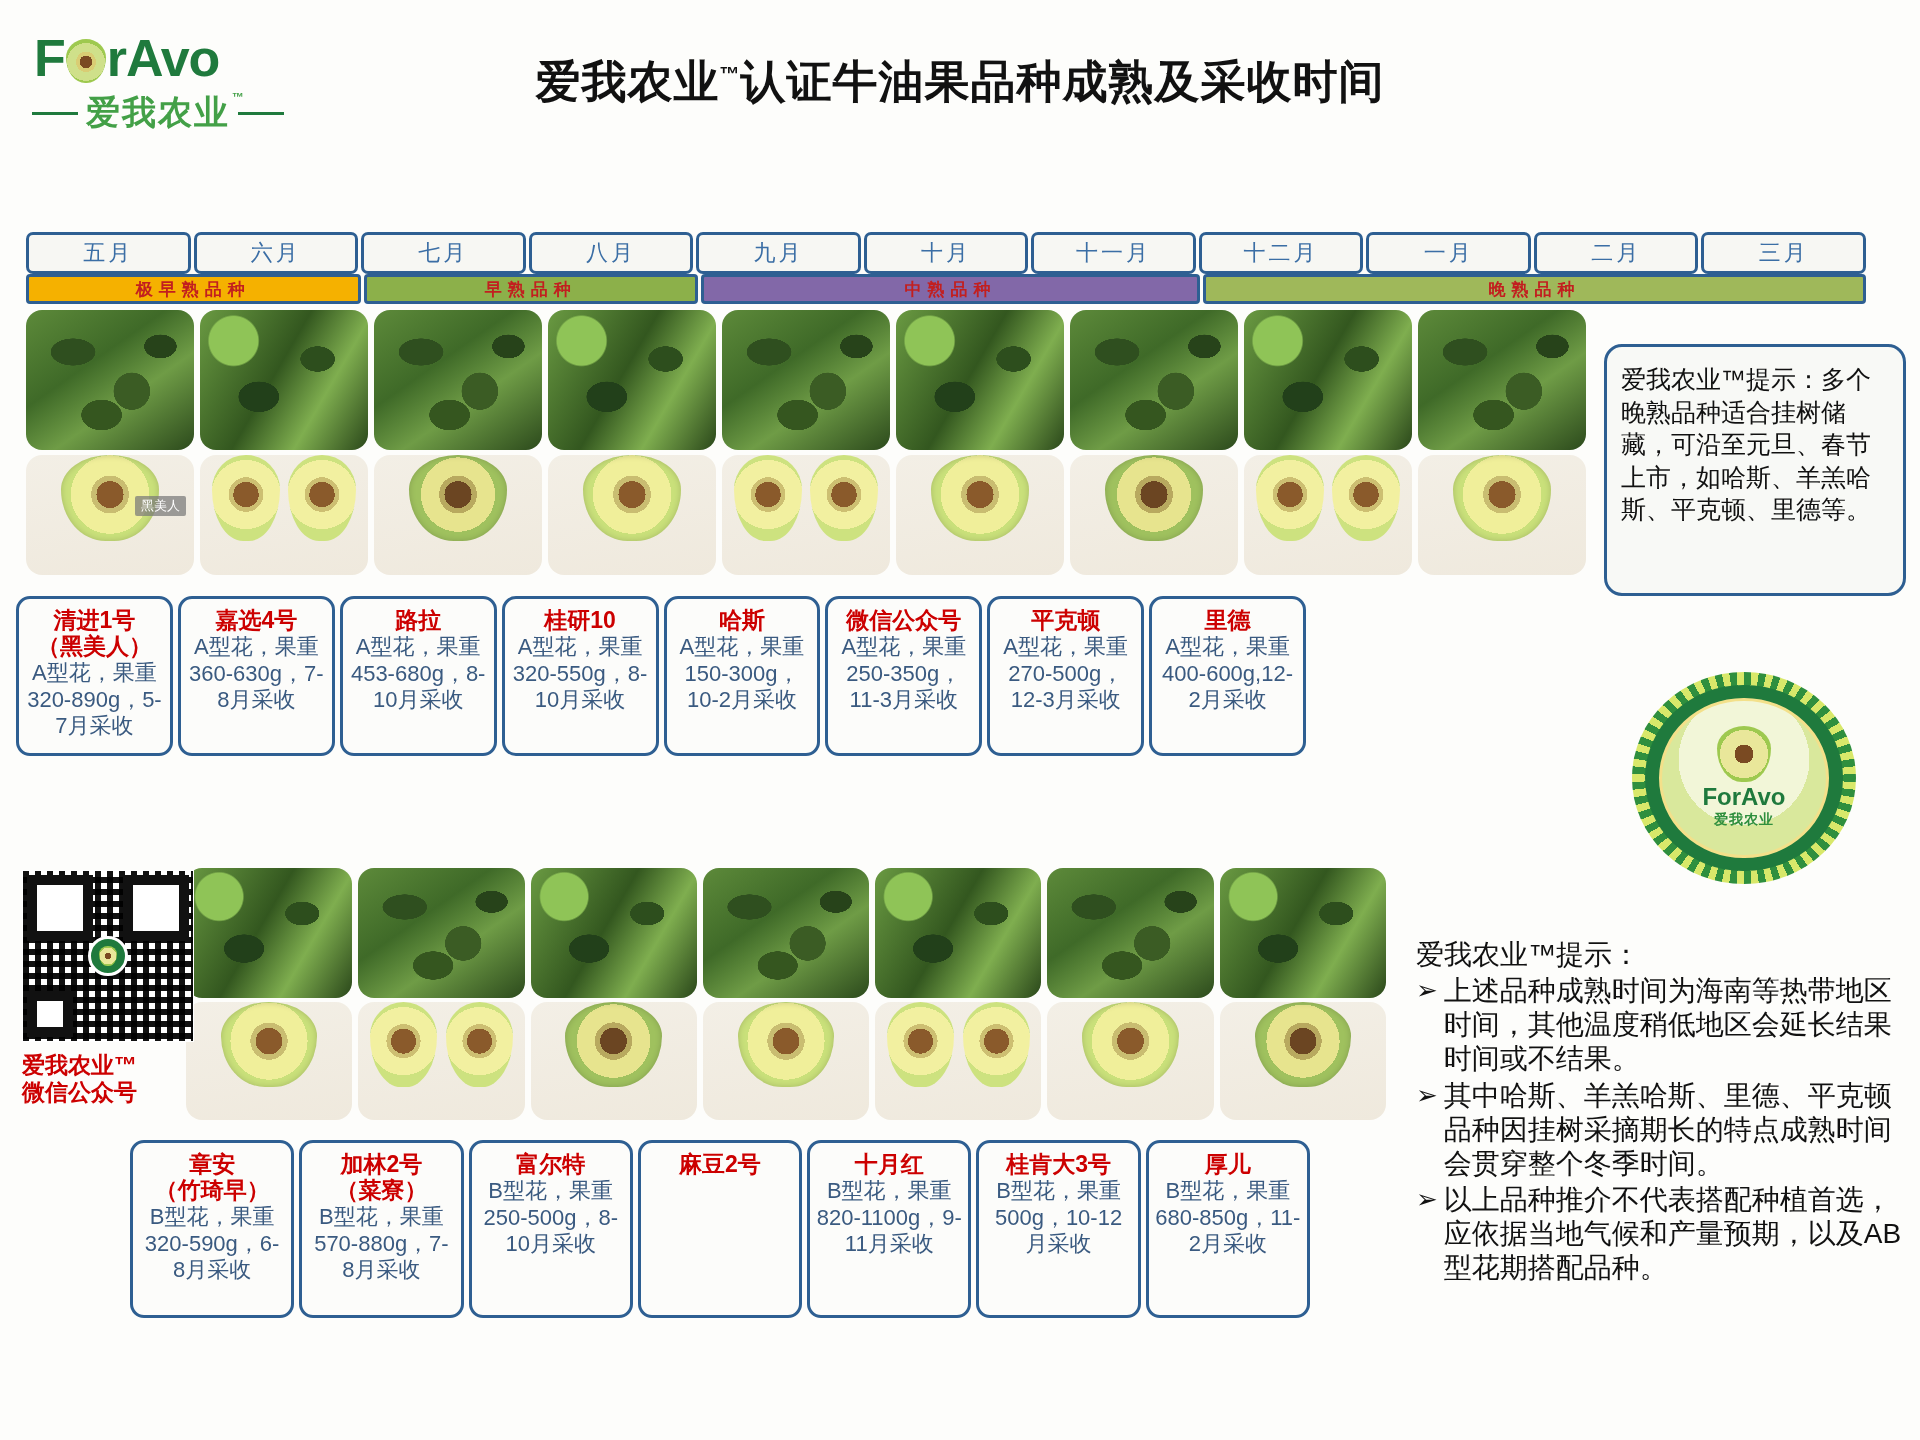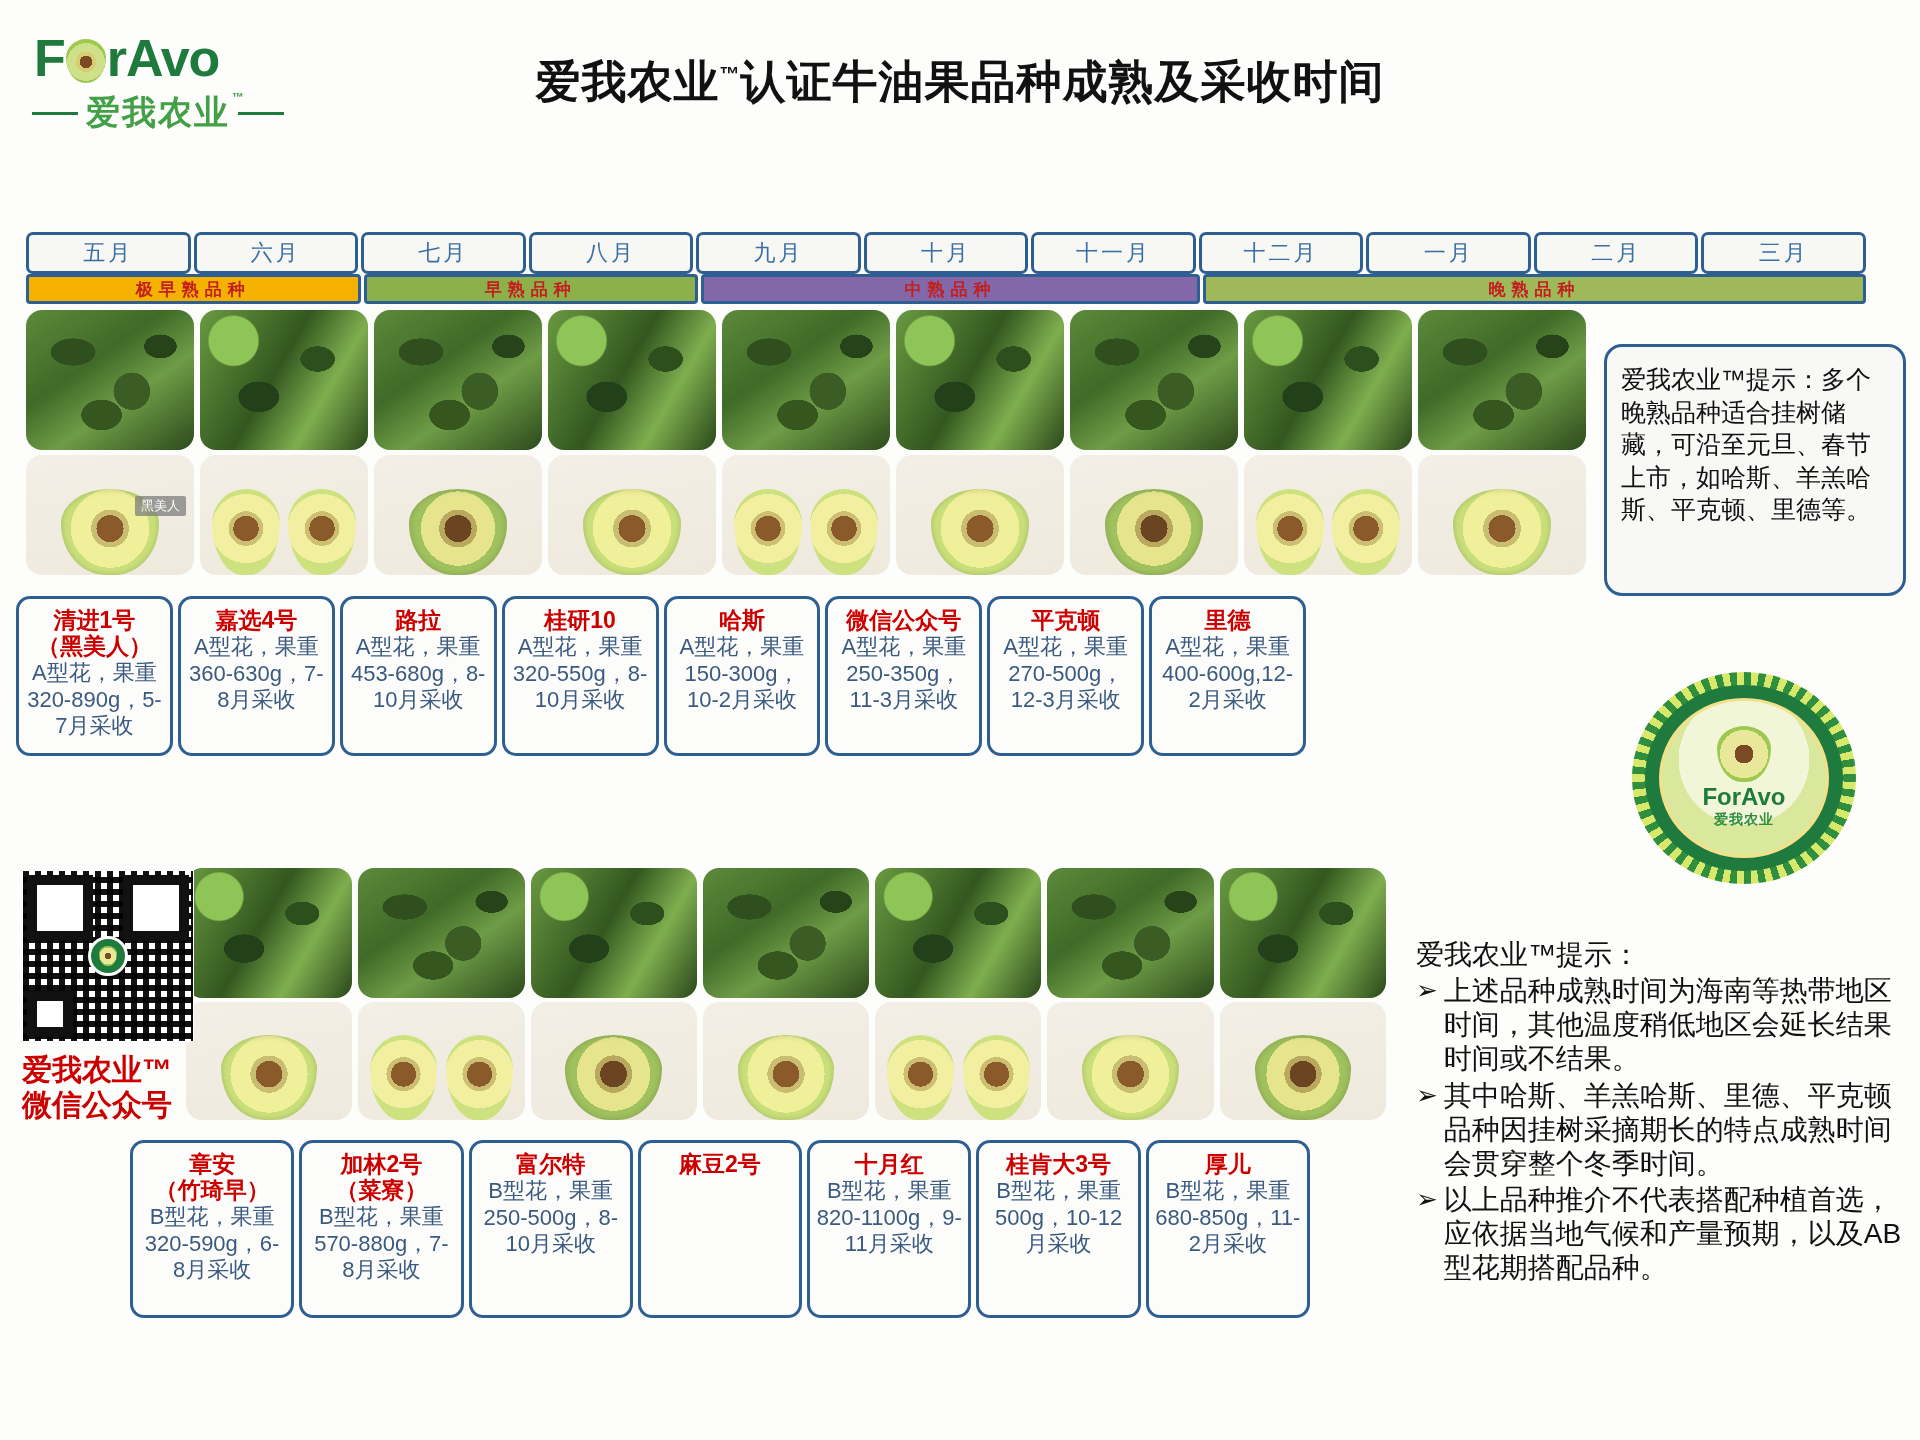--- a/index.html
+++ b/index.html
@@ -71,21 +71,21 @@
   .tree2 {
     background:
       radial-gradient(ellipse 20% 18% at 35% 62%, #22401a 0 60%, transparent 61%),
       radial-gradient(ellipse 17% 15% at 70% 35%, #2d4e1d 0 60%, transparent 61%),
       radial-gradient(circle at 20% 22%, #8fc457 0 14%, transparent 15%),
       linear-gradient(120deg, #6a9a42 0%, #33571f 45%, #7fae4f 70%, #2a471a 100%);
   }
   
   .cut {
     background: linear-gradient(170deg, #f3efe6 0%, #efe9dd 100%);
-    display: flex; align-items: flex-end; justify-content: center;
+    display: flex; align-items: flex-start; justify-content: center;
   }
   .avo-half {
     width: 58%; height: 72%; border-radius: 50% 50% 46% 46% / 40% 40% 60% 60%;
     background: radial-gradient(circle at 50% 46%, #8a5a2b 0 20%, #c9bd71 20% 28%, #f0ef9a 28% 58%, #c9e07a 58% 80%, #2f5f2a 80% 100%);
     box-shadow: inset 0 0 6px rgba(0,0,0,.18);
   }
   .avo-dark { background: radial-gradient(circle at 50% 46%, #6b4522 0 20%, #b8a95f 20% 28%, #e7e48e 28% 55%, #9fc15e 55% 78%, #231c12 78% 100%); }
   .avo-pair { display: flex; gap: 6%; width: 86%; height: 72%; align-items: center; justify-content: center; }
   .avo-pair > div { flex: 1; height: 100%; border-radius: 50% 50% 46% 46% / 40% 40% 60% 60%;
     background: radial-gradient(circle at 50% 46%, #8a5a2b 0 22%, #cdbf72 22% 30%, #f2f0a0 30% 60%, #cde27f 60% 82%, #33642c 82% 100%); }
@@ -142,21 +142,21 @@
     border: 10px solid #111; box-shadow: inset 0 0 0 7px #fff;
   }
   .qr::before { left: 4px; top: 4px; }
   .qr::after  { right: 4px; top: 4px; }
   .qr .eye3   { left: 4px; bottom: 4px; }
   .qr .ctr { position:absolute; left:50%; top:50%; transform:translate(-50%,-50%);
     width:40px; height:40px; border-radius:50%; background:#1f7a3d; border:3px solid #fff;
     display:flex; align-items:center; justify-content:center; }
   .qr .ctr i { width:18px; height:20px; border-radius:50% 50% 46% 46%/40% 40% 60% 60%;
     background: radial-gradient(circle at 50% 50%, #7a4a22 0 26%, #e9e79a 26% 62%, #9ec94f 62% 86%, #2f6b2d 86% 100%); }
-  .qr-label { margin-top: 10px; font-size: 30px; font-weight: 700; color: #cc0000; line-height: 1.18; text-align: left; }
+  .qr-label { margin-top: 10px; font-size: 23px; font-weight: 700; color: #cc0000; line-height: 1.18; text-align: left; }
 
   
   .notes { position: absolute; left: 1416px; top: 938px; width: 500px; font-size: 28px; color: #111; line-height: 1.22; }
   .notes-title { margin-bottom: 2px; }
   .note-item { display: flex; gap: 6px; margin-top: 2px; }
   .note-item .bullet { flex: 0 0 auto; color: #111; font-size: 26px; line-height: 1.25; }
   .note-item .txt { flex: 1; }
 </style>
 </head>
 <body>

